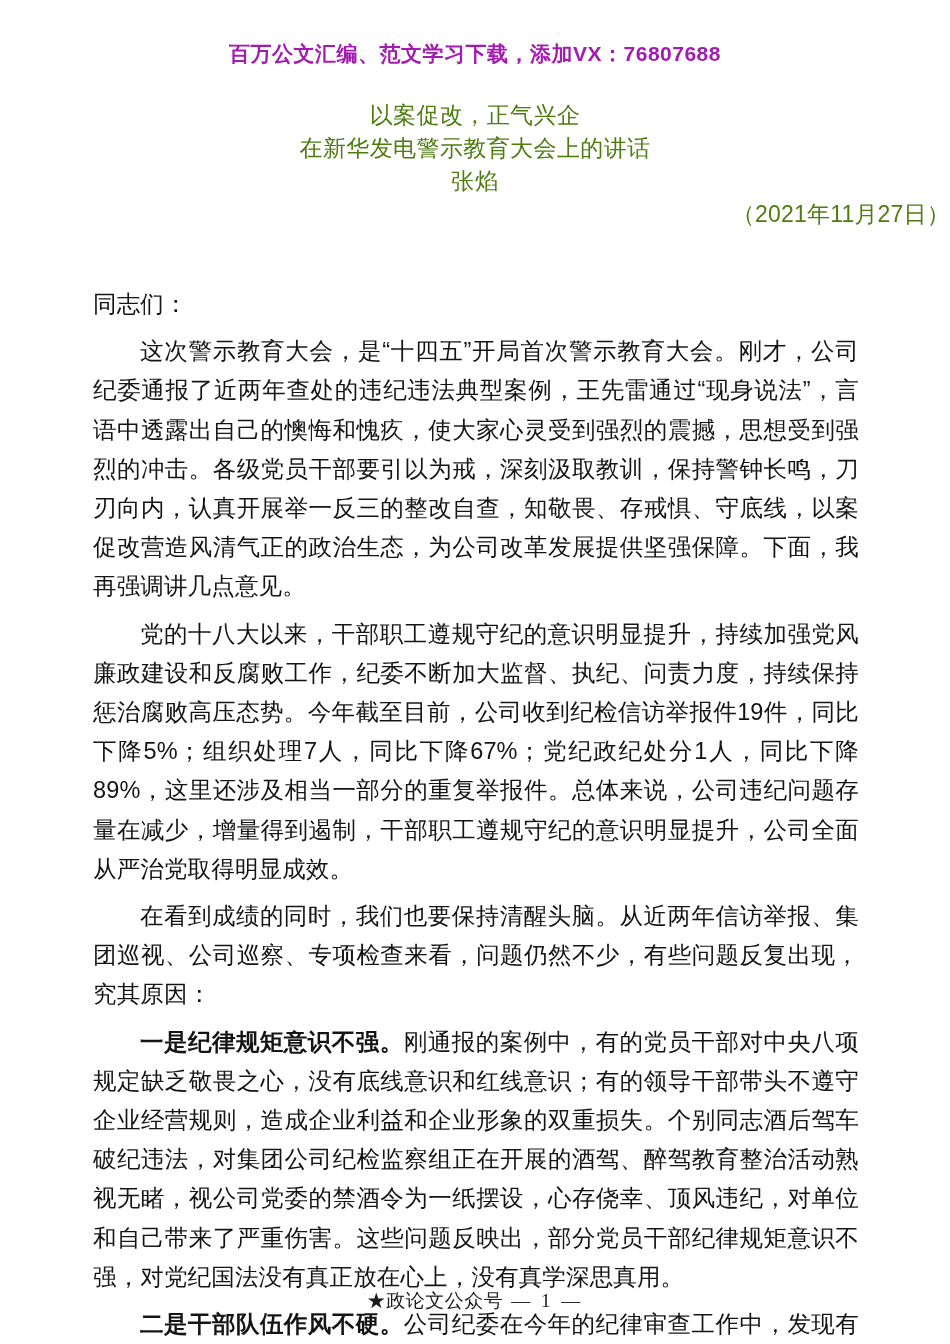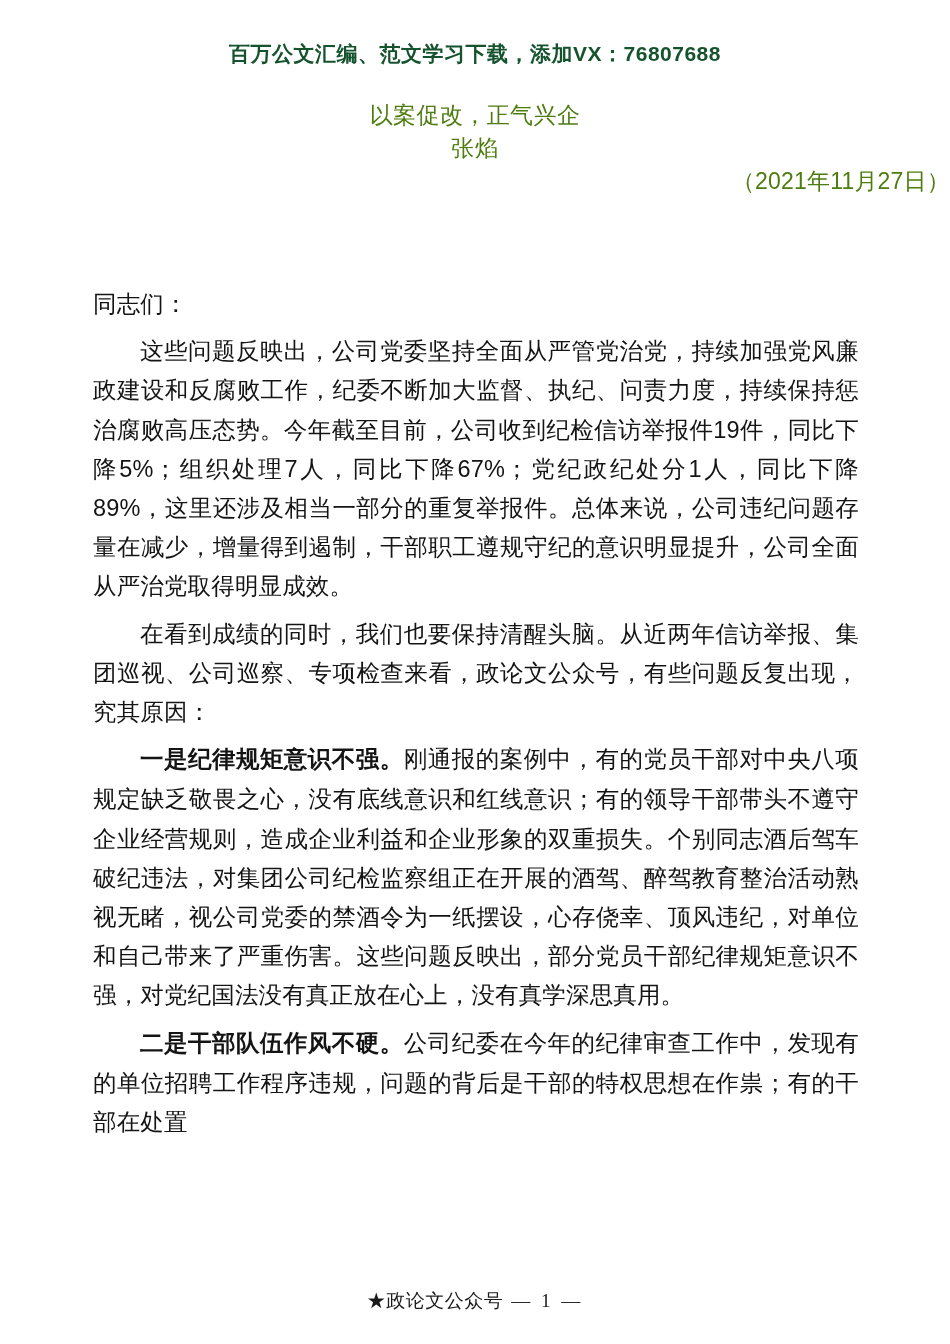--- a/index.html
+++ b/index.html
@@ -27,21 +27,21 @@
   
   .promo-header {
     position: absolute;
     top: 40px;
     left: 0;
     width: 950px;
     text-align: center;
     font-size: 21px;
     font-weight: 700;
     letter-spacing: 0.5px;
-    color: #14532d;
+    color: #a21caf;
     white-space: nowrap;
   }
 
   
   .title-block {
     position: absolute;
     top: 99px;
     left: 0;
     width: 950px;
     text-align: center;
@@ -76,21 +76,20 @@
   }
   .body-text p {
     margin: 8px;
     padding: 0;
   }
   .body-text p.indent {
     text-indent: 2em;
   }
   .body-text b {
     font-weight: 700;
-    font-family: Liberation Mono, monospace;
   }
 
   
   .footer {
     position: absolute;
     left: 0;
     top: 1288px;
     width: 950px;
     text-align: center;
     font-size: 19px;
@@ -108,33 +107,35 @@
 </style>
 </head>
 <body>
 
 <div class="page">
 
   <div class="promo-header">百万公文汇编、范文学习下载，添加VX：76807688</div>
 
   <div class="title-block">
     <div class="title-line">以案促改，正气兴企</div>
+    <div class="title-line">在新华发电警示教育大会上的讲话</div>
     <div class="title-line author">张焰</div>
     <div class="title-line date">（2021年11月27日）</div>
   </div>
 
   <div class="body-text">
 
     <p>同志们：</p>
 
+    <p class="indent">这次警示教育大会，是“十四五”开局首次警示教育大会。刚才，公司纪委通报了近两年查处的违纪违法典型案例，王先雷通过“现身说法”，言语中透露出自己的懊悔和愧疚，使大家心灵受到强烈的震撼，思想受到强烈的冲击。各级党员干部要引以为戒，深刻汲取教训，保持警钟长鸣，刀刃向内，认真开展举一反三的整改自查，知敬畏、存戒惧、守底线，以案促改营造风清气正的政治生态，为公司改革发展提供坚强保障。下面，我再强调讲几点意见。</p>
 
 
-    <p class="indent">这些问题反映出，公司党委坚持全面从严管党治党，持续加强党风廉政建设和反腐败工作，纪委不断加大监督、执纪、问责力度，持续保持惩治腐败高压态势。今年截至目前，公司收到纪检信访举报件19件，同比下降5%；组织处理7人，同比下降67%；党纪政纪处分1人，同比下降89%，这里还涉及相当一部分的重复举报件。总体来说，公司违纪问题存量在减少，增量得到遏制，干部职工遵规守纪的意识明显提升，公司全面从严治党取得明显成效。</p>
+    <p class="indent">党的十八大以来，干部职工遵规守纪的意识明显提升，持续加强党风廉政建设和反腐败工作，纪委不断加大监督、执纪、问责力度，持续保持惩治腐败高压态势。今年截至目前，公司收到纪检信访举报件19件，同比下降5%；组织处理7人，同比下降67%；党纪政纪处分1人，同比下降89%，这里还涉及相当一部分的重复举报件。总体来说，公司违纪问题存量在减少，增量得到遏制，干部职工遵规守纪的意识明显提升，公司全面从严治党取得明显成效。</p>
 
-    <p class="indent">在看到成绩的同时，我们也要保持清醒头脑。从近两年信访举报、集团巡视、公司巡察、专项检查来看，政论文公众号，有些问题反复出现，究其原因：</p>
+    <p class="indent">在看到成绩的同时，我们也要保持清醒头脑。从近两年信访举报、集团巡视、公司巡察、专项检查来看，问题仍然不少，有些问题反复出现，究其原因：</p>
 
     <p class="indent"><b>一是纪律规矩意识不强。</b><span>刚通报的案例中，有的党员干部对中央八项规定缺乏敬畏之心，没有底线意识和红线意识；有的领导干部带头不遵守企业经营规则，造成企业利益和企业形象的双重损失。个别同志酒后驾车破纪违法，对集团公司纪检监察组正在开展的酒驾、醉驾教育整治活动熟视无睹，视公司党委的禁酒令为一纸摆设，心存侥幸、顶风违纪，对单位和自己带来了严重伤害。这些问题反映出，部分党员干部纪律规矩意识不强，对党纪国法没有真正放在心上，没有真学深思真用。</span></p>
 
     <p class="indent"><b>二是干部队伍作风不硬。</b><span>公司纪委在今年的纪律审查工作中，发现有的单位招聘工作程序违规，问题的背后是干部的特权思想在作祟；有的干部在处置</span></p>
 
   </div>
 
   <div class="footer">
     <span class="brand">★政论文公众号</span><span class="pageno">— 1 —</span>
   </div>

